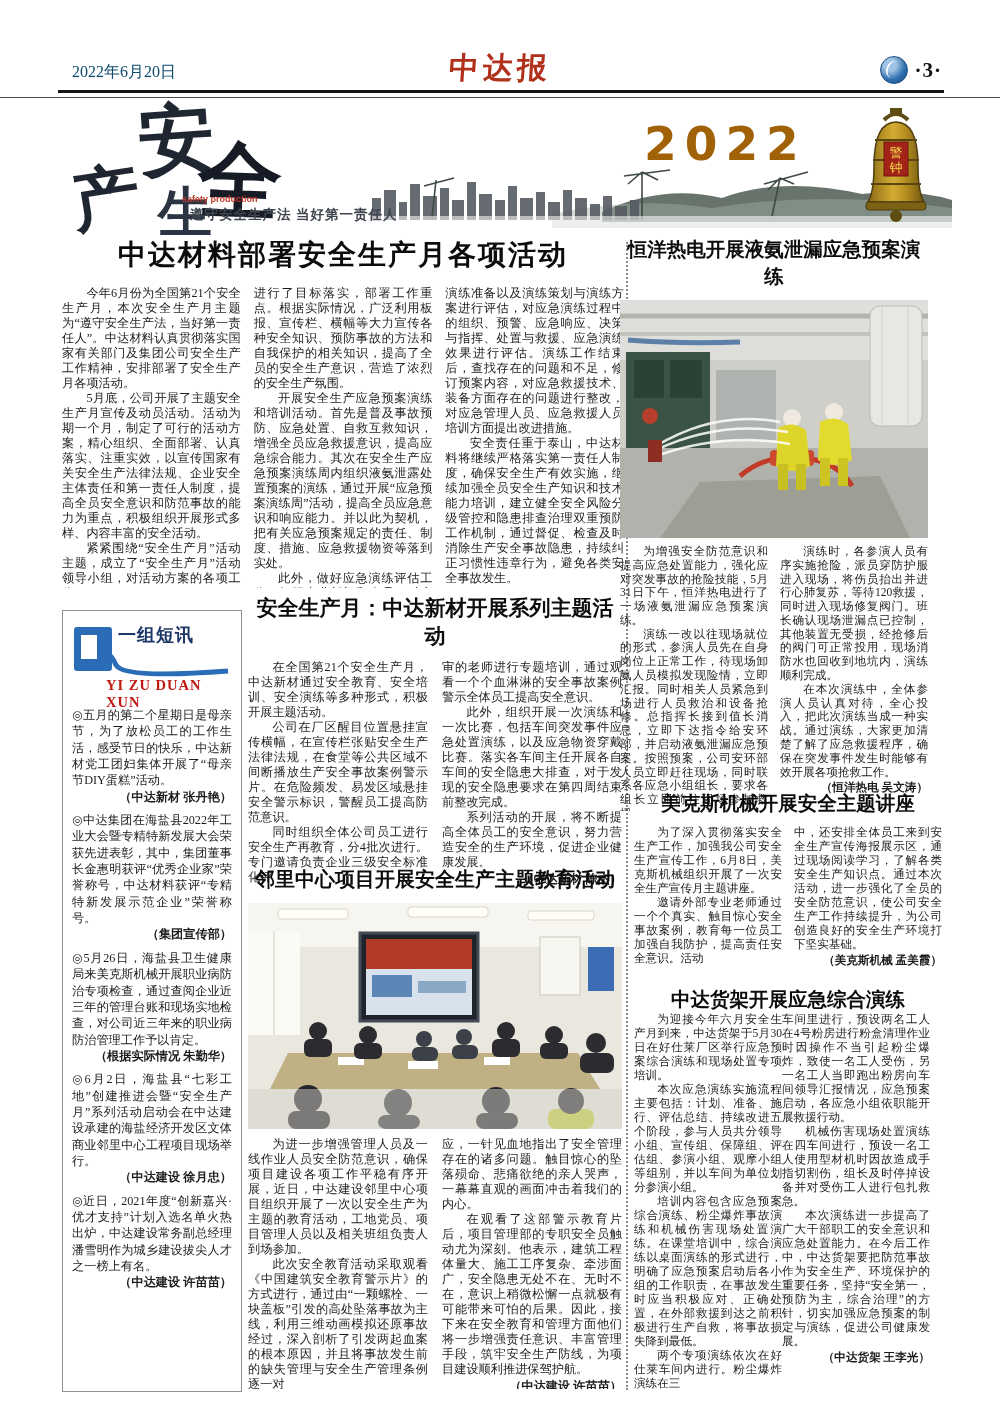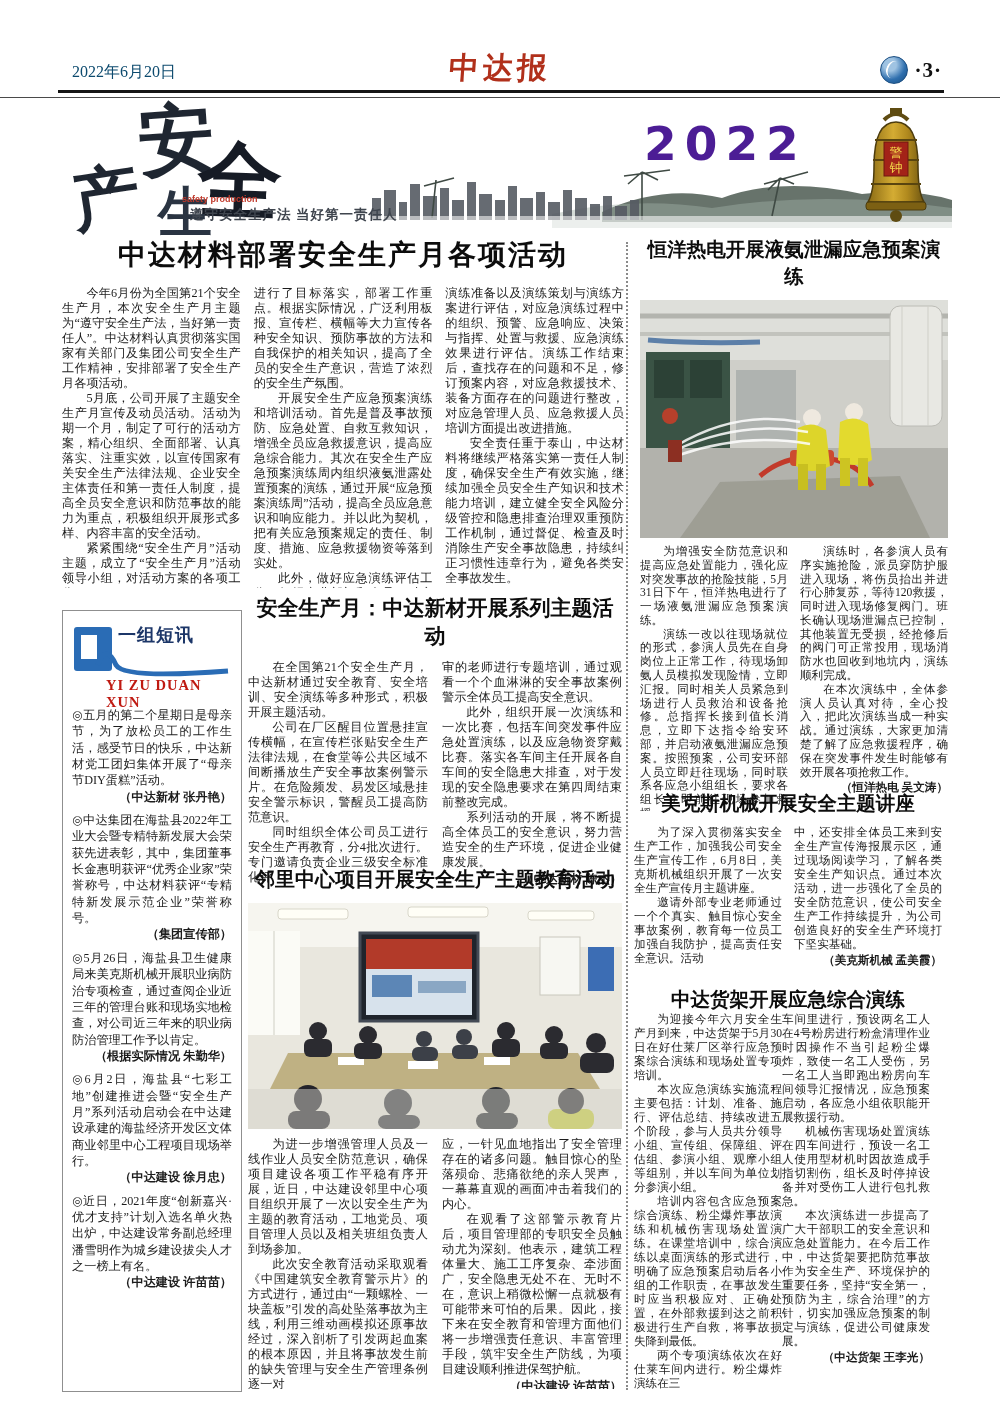--- a/index.html
+++ b/index.html
@@ -23,41 +23,41 @@
   .cal{position:absolute;font-weight:900;color:#1f2631;line-height:1;
        font-family:"Liberation Serif","DejaVu Serif",serif;}
   .cal.c0{left:76px;top:0px;font-size:76px;transform:rotate(-4deg);}
   .cal.c1{left:136px;top:38px;font-size:84px;transform:rotate(2deg);color:#161b25;}
   .cal.c2{left:96px;top:84px;font-size:54px;color:#2a3442;}
   .cal.c3{left:10px;top:62px;font-size:68px;transform:rotate(-9deg);}
   .cal-en{position:absolute;left:120px;top:92px;font-size:9px;color:#c0392b;
           font-family:"Liberation Sans",sans-serif;font-weight:700;}
   .slogan{position:absolute;left:128px;top:104px;width:230px;font-size:13.5px;font-weight:700;
           color:#3f454e;letter-spacing:1px;white-space:nowrap;}
-  .year{position:absolute;left:582px;top:14px;font-size:47px;font-weight:900;color:#4c1d95;
+  .year{position:absolute;left:582px;top:14px;font-size:47px;font-weight:900;color:#a16207;
         letter-spacing:8px;font-family:"DejaVu Sans","Liberation Sans",sans-serif;}
   .skyline{position:absolute;left:240px;top:52px;}
   .bellbox{position:absolute;left:788px;top:4px;}
   
   .vsep{position:absolute;left:626px;top:242px;height:1148px;border-left:2px dotted #8a8a8a;}
   
   .art{position:absolute;}
   .art h2{margin:0;text-align:center;font-weight:900;color:#0c0c0c;}
   .cols{display:flex;}
   .col{overflow:hidden;}
   .para{margin:0;text-indent:2em;text-align:justify;}
   .col.cont .para:first-child{text-indent:0;}
   .byline{text-align:right;font-weight:700;margin-top:2px;}
   
   .a1{left:62px;top:236px;width:562px;}
   .a1 h2{font-size:28px;letter-spacing:2px;}
   .a1 .cols{margin-top:12px;gap:13px;height:302px;}
   .a1 .col{width:179px;font-size:12.2px;line-height:1.23;}
   
-  .a2{left:640px;top:236px;width:308px;}
+  .a2{left:620px;top:236px;width:308px;}
   .a2 h2{font-size:19.5px;}
   .a2 .photo{margin-top:10px;}
   .a2 .cols{margin-top:7px;gap:12px;height:266px;}
   .a2 .col{width:148px;font-size:11.6px;line-height:1.19;}
   
   .a3{left:248px;top:594px;width:374px;}
   .a3 h2{font-size:21px;}
   .a3 .cols{margin-top:10px;gap:14px;height:236px;}
   .a3 .col{width:180px;font-size:12.2px;line-height:1.23;}
   

